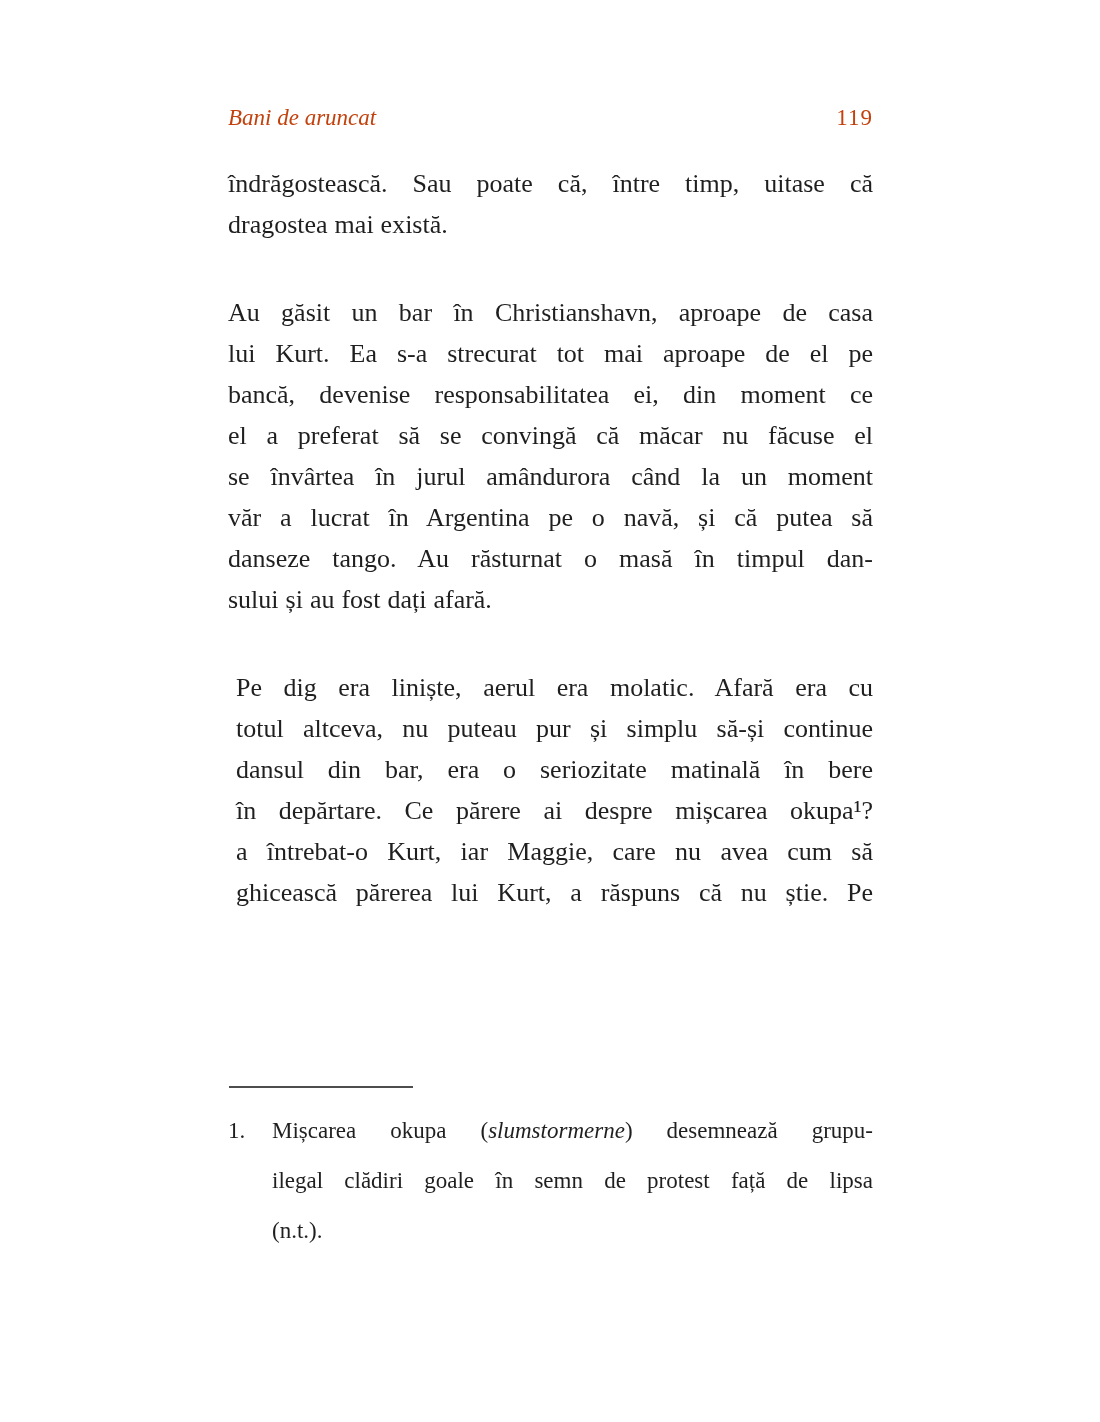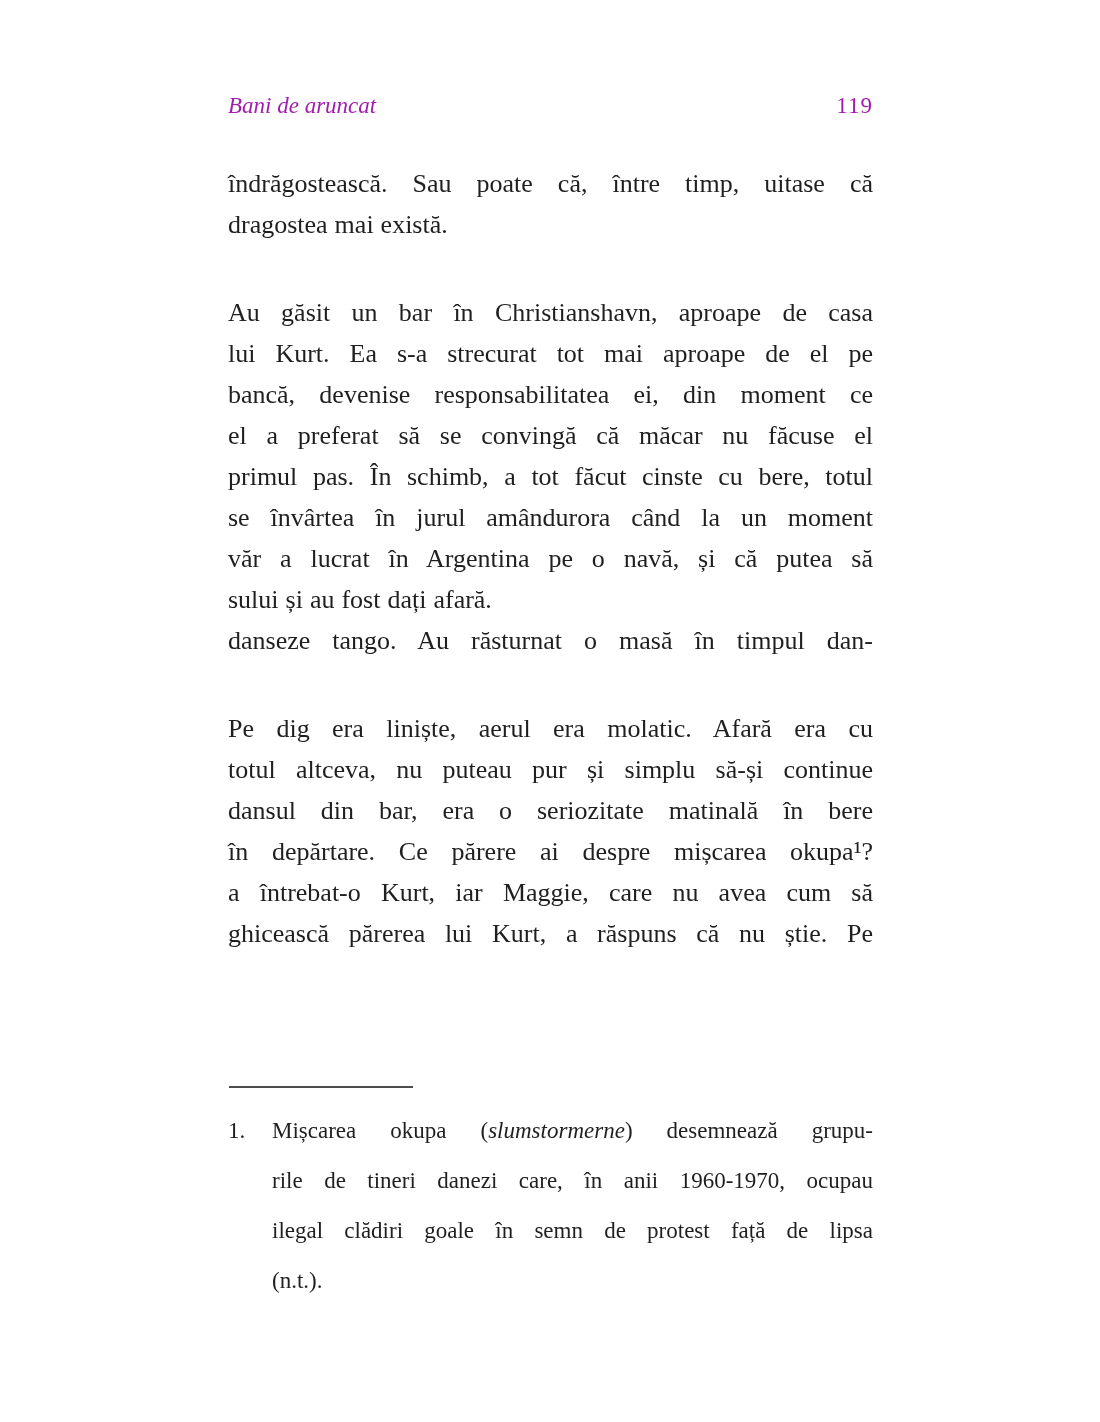--- a/index.html
+++ b/index.html
@@ -11,29 +11,29 @@
     width: 1100px;
     height: 1422px;
     background: #ffffff;
     overflow: hidden;
     font-family: "Liberation Serif", "DejaVu Serif", serif;
     color: #1f1f1f;
   }
   
   .running-header {
     position: absolute;
-    top: 92px;
+    top: 104px;
     left: 228px;
     width: 645px;
     display: flex;
     justify-content: space-between;
     align-items: baseline;
     font-size: 23px;
     line-height: 28px;
-    color: #a21caf;
+    color: #c2410c;
   }
   .running-title {
     font-style: italic;
   }
   .page-number {
     font-style: normal;
     letter-spacing: 1px;
     text-align: right;
   }
   
@@ -43,20 +43,21 @@
     left: 228px;
     width: 645px;
     font-size: 26px;
     line-height: 41px;
   }
   .para {
     margin: 0 0 47px 0;
   }
   .para:last-child {
     margin-bottom: 0;
+    margin-left: 8px;
   }
   .ln {
     text-align: justify;
     text-align-last: justify;
     word-spacing: 0.5px;
   }
   .ln.end {
     text-align-last: left;
   }
   
@@ -109,43 +110,41 @@
     <section class="para">
       <div class="ln">îndrăgostească. Sau poate că, între timp, uitase că</div>
       <div class="ln end">dragostea mai există.</div>
     </section>
 
     <section class="para">
       <div class="ln">Au găsit un bar în Christianshavn, aproape de casa</div>
       <div class="ln">lui Kurt. Ea s-a strecurat tot mai aproape de el pe</div>
       <div class="ln">bancă, devenise responsabilitatea ei, din moment ce</div>
       <div class="ln">el a preferat să se convingă că măcar nu făcuse el</div>
-      <div class="ln">primul pas. În schimb, a tot făcut cinste cu bere, totul</div>
       <div class="ln">se învârtea în jurul amândurora când la un moment</div>
       <div class="ln">văr a lucrat în Argentina pe o navă, și că putea să</div>
+      <div class="ln">danseze tango. Au răsturnat o masă în timpul dan-</div>
       <div class="ln end">sului și au fost dați afară.</div>
-      <div class="ln">danseze tango. Au răsturnat o masă în timpul dan-</div>
     </section>
 
     <section class="para">
       <div class="ln">Pe dig era liniște, aerul era molatic. Afară era cu</div>
       <div class="ln">totul altceva, nu puteau pur și simplu să-și continue</div>
       <div class="ln">dansul din bar, era o seriozitate matinală în bere</div>
       <div class="ln">în depărtare. Ce părere ai despre mișcarea okupa¹?</div>
       <div class="ln">a întrebat-o Kurt, iar Maggie, care nu avea cum să</div>
       <div class="ln">ghicească părerea lui Kurt, a răspuns că nu știe. Pe</div>
     </section>
 
   </div>
 
   <div class="footnote-rule"></div>
 
   <div class="footnote">
     <div class="footnote-body">
       <span class="footnote-marker">1.</span>
       <div class="ln"><span>Mișcarea okupa (</span><span class="it">slumstormerne</span><span>) desemnează grupu-</span></div>
-      <div class="ln">rile de tineri danezi care, în anii 1960-1970, ocupau</div>
       <div class="ln">ilegal clădiri goale în semn de protest față de lipsa</div>
       <div class="ln end">(n.t.).</div>
     </div>
   </div>
 
 </div>
 
 </body></html>

